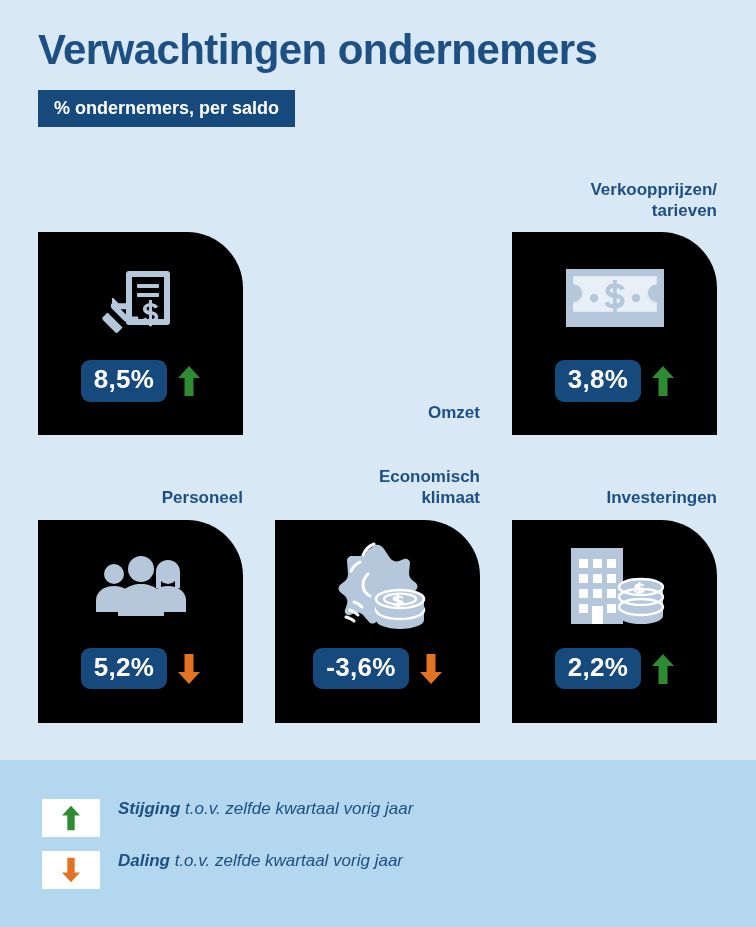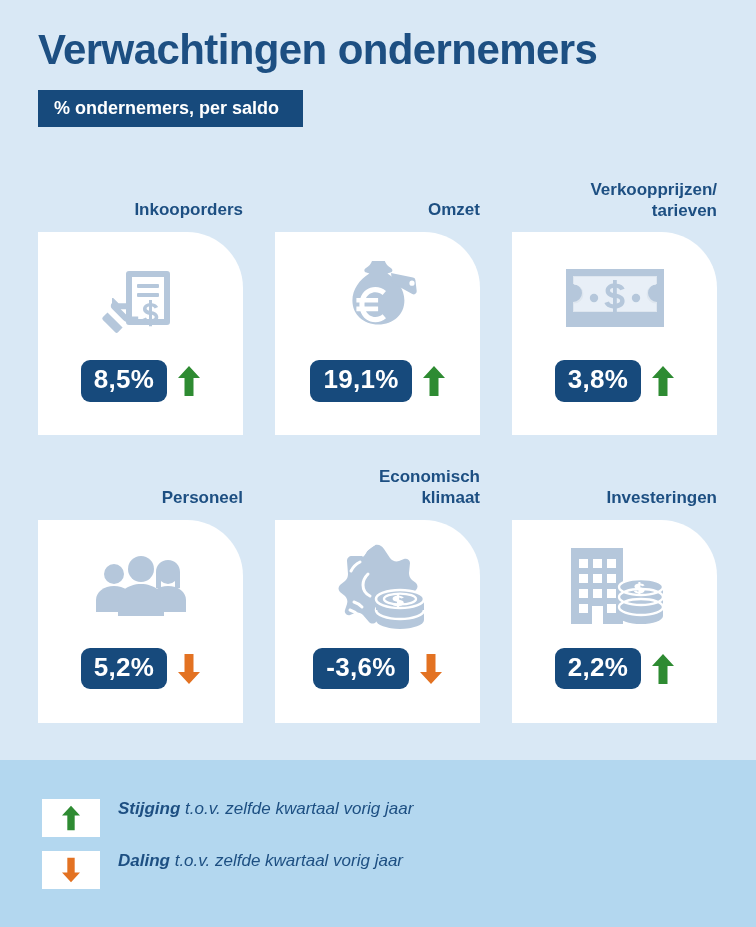--- a/index.html
+++ b/index.html
@@ -31,21 +31,21 @@
     padding: 28px 0 0 38px;
     font-size: 42px;
     font-weight: bold;
     letter-spacing: -0.6px;
     color: #1d4f82;
     line-height: 1.05;
   }
   .subtitle-badge {
     display: inline-block;
     margin: 18px 0 0 38px;
-    padding: 9px 24px 10px 16px;
+    padding: 9px 16px 10px 16px;
     background: #174a7c;
     color: #ffffff;
     font-size: 18px;
     font-weight: 600;
     line-height: 1;
   }
 
   
   .grid {
     position: absolute;
@@ -70,21 +70,21 @@
     color: #1d4f82;
     font-size: 17px;
     font-weight: bold;
     line-height: 1.22;
     margin-bottom: 11px;
     min-height: 21px;
   }
   .card {
     position: relative;
     height: 203px;
-    background: #ffffff;
+    background: #000000;
     border-top-right-radius: 56px;
     display: flex;
     flex-direction: column;
     align-items: center;
     justify-content: flex-start;
   }
   .card-icon {
     height: 108px;
     display: flex;
     align-items: center;
@@ -153,21 +153,20 @@
   <div class="header">
     <h1 class="title">Verwachtingen ondernemers</h1>
     <div class="subtitle-badge">% ondernemers, per saldo</div>
   </div>
 
   <div class="grid">
 
     <div class="row row-1">
 
       <div class="card-wrap">
-        <div class="card-title">Inkooporders</div>
         <div class="card">
           <div class="card-icon">
             <svg width="86" height="86" viewBox="0 0 86 86">
               <g fill="#b5c7db">
                 <path d="M31 16 h38 a3 3 0 0 1 3 3 v48 a3 3 0 0 1 -3 3 h-38 a3 3 0 0 1 -3 -3 v-48 a3 3 0 0 1 3 -3 z m3 6 v42 h32 v-42 z"></path>
                 <rect x="39" y="29" width="22" height="4" rx="1"></rect>
                 <rect x="39" y="38" width="22" height="4" rx="1"></rect>
                 <path d="M51 45 v3.2 c-3.6 .5 -6 2.8 -6 5.8 0 3.4 2.7 5 6 5.8 v5 c-1.6 -.3 -2.6 -1.1 -3 -2.2 l-3.6 1.3 c.9 2.4 3.1 3.9 6.6 4.3 v3 h3 v-3.1 c3.8 -.5 6.3 -2.8 6.3 -6 0 -3.5 -2.8 -5 -6.3 -5.9 v-4.7 c1.3 .3 2.2 1 2.6 1.9 l3.5 -1.3 c-.9 -2.2 -2.9 -3.5 -6.1 -3.9 v-3.2 z m0 6.6 v4.1 c-1.6 -.5 -2.4 -1.1 -2.4 -2.1 0 -1 .9 -1.8 2.4 -2 z m3 8.2 c1.8 .5 2.7 1.1 2.7 2.2 0 1.1 -1 1.9 -2.7 2.1 z"></path>
                 <path d="M14 48 c-1.6 1.6 -1.6 4.2 0 5.8 l11.2 11.2 c1.5 1.5 3.5 2.4 5.6 2.4 h9.4 v-6 h-9 c-.8 0 -1.6 -.3 -2.2 -.9 l-6.3 -6.3 h7.1 a3 3 0 0 0 0 -6 h-9.3 l-5 -5 c-.4 -.4 -1.1 -.4 -1.5 0 z"></path>
                 <path d="M9.5 57.5 l-4.6 4.6 a2 2 0 0 0 0 2.8 l12.3 12.3 a2 2 0 0 0 2.8 0 l4.6 -4.6 z"></path>
@@ -178,37 +177,20 @@
             <div class="value-badge">8,5%</div>
             <svg class="trend-arrow" width="22" height="30" viewBox="0 0 22 30">
               <path d="M11 0 L22 12 H15.5 V30 H6.5 V12 H0 Z" fill="#2e8b32"></path>
             </svg>
           </div>
         </div>
       </div>
 
       <div class="card-wrap">
         <div class="card-title">Omzet</div>
-        <div class="card">
-          <div class="card-icon">
-            <svg width="88" height="86" viewBox="0 0 88 86">
-              <g fill="#b5c7db">
-                <path d="M38 6 c-1 3 -3 5 -6 7 -2 1.3 -2.4 3.6 .4 4.6 l3 1 c-10 6 -17 16 -17 27 0 14 11 24 26 24 s26 -10 26 -24 c0 -11 -7 -21 -17 -27 l3 -1 c2.8 -1 2.4 -3.3 .4 -4.6 -3 -2 -5 -4 -6 -7 z"></path>
-                <path d="M57 18 l22 4.4 a3 3 0 0 1 2.4 2.6 l1.3 11 a3 3 0 0 1 -4.4 3 l-20 -11 z m21 7.6 a2.6 2.6 0 1 0 0 5.2 a2.6 2.6 0 0 0 0 -5.2 z"></path>
-              </g>
-              <path d="M52 36 c-3 -2.6 -6.8 -4 -10.6 -4 -7 0 -12.8 4.4 -15 11 h-4 v4.6 h3.1 q-.1 1 -.1 2 0 1 .1 2 h-3.1 v4.6 h4 c2.2 6.6 8 11 15 11 3.8 0 7.6 -1.4 10.6 -4 l-3.4 -4 c-2 1.8 -4.6 2.8 -7.2 2.8 -4.2 0 -7.6 -2.4 -9.4 -5.8 h12.1 v-4.6 h-13.5 q-.1 -1 -.1 -2 0 -1 .1 -2 h13.5 v-4.6 h-12.1 c1.8 -3.4 5.2 -5.8 9.4 -5.8 2.6 0 5.2 1 7.2 2.8 z" fill="#ffffff"></path>
-            </svg>
-          </div>
-          <div class="value-row">
-            <div class="value-badge">19,1%</div>
-            <svg class="trend-arrow" width="22" height="30" viewBox="0 0 22 30">
-              <path d="M11 0 L22 12 H15.5 V30 H6.5 V12 H0 Z" fill="#2e8b32"></path>
-            </svg>
-          </div>
-        </div>
       </div>
 
       <div class="card-wrap">
         <div class="card-title">
           <span>Verkoopprijzen/</span><br>
           <span>tarieven</span>
         </div>
         <div class="card">
           <div class="card-icon">
             <svg width="98" height="58" viewBox="0 0 98 58">

